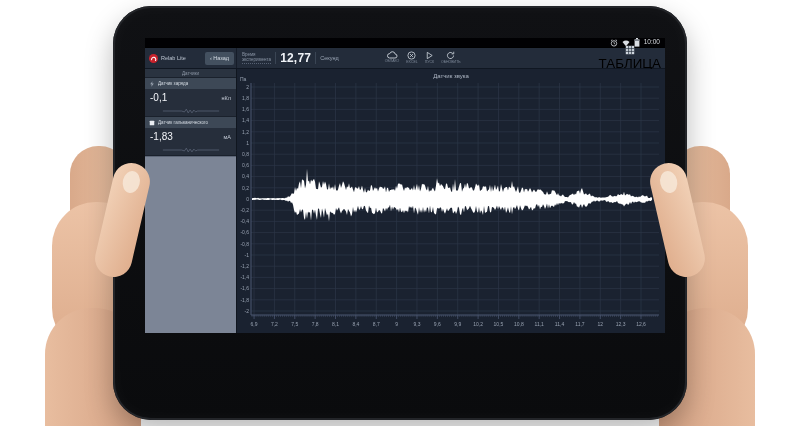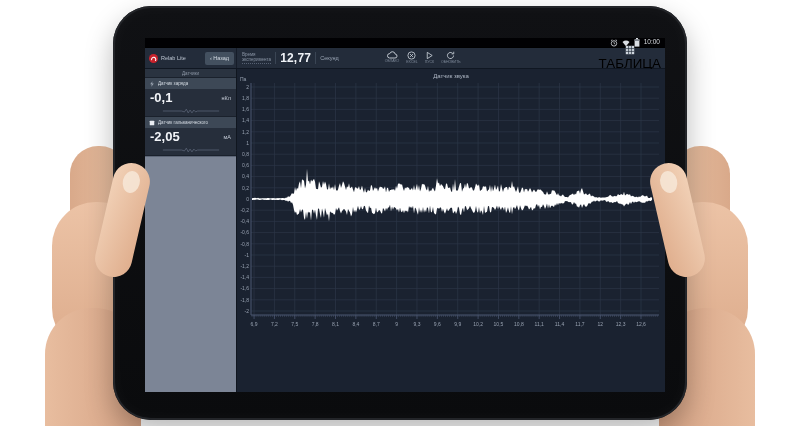--- a/index.html
+++ b/index.html
@@ -27,21 +27,21 @@
     background:linear-gradient(260deg,#f2d2b8,#dfad8c);}
   .nail{position:absolute;left:10px;top:8px;width:17px;height:22px;border-radius:50%;
     background:#f7e7d8;opacity:.85;}
 
   
   .tablet{position:absolute;left:113px;top:6px;width:574px;height:414px;border-radius:38px;
     background:linear-gradient(180deg,#101114,#0a0b0d);z-index:2;
     box-shadow:inset 0 0 0 2px #232529, inset 0 0 18px rgba(255,255,255,.04), 0 12px 28px rgba(0,0,0,.28);}
   .camera{position:absolute;left:13px;top:180px;width:6px;height:6px;border-radius:50%;
     background:#2c2f36;box-shadow:inset 0 0 2px #000;}
-  .screen{position:absolute;left:32px;top:32px;width:520px;height:354px;background:#000;
+  .screen{position:absolute;left:32px;top:32px;width:520px;height:295px;background:#000;
     overflow:hidden;display:flex;flex-direction:column;}
 
   
   .statusbar{height:10px;background:#010103;display:flex;align-items:center;justify-content:flex-end;
     gap:4px;padding:0 5px;border-bottom:1px solid #000;}
   .clock{color:#d9dde2;font-size:6.5px;line-height:1;}
 
   
   .appbar{height:21px;background:#232c3a;border-bottom:1px solid #101722;display:flex;align-items:center;}
   .brandzone{width:92px;height:100%;display:flex;align-items:center;gap:3px;padding:0 2px 0 4px;
@@ -65,21 +65,21 @@
   .content{flex:1;display:flex;background:#1a2230;}
   .sidebar{width:92px;flex:none;display:flex;flex-direction:column;background:#262e3b;
     border-right:1px solid #10161f;}
   .sbtitle{height:9px;background:#2a3340;border-bottom:1px solid #1a212c;color:#8d97a6;
     font-size:4.5px;display:flex;align-items:center;justify-content:center;}
   .card{display:flex;flex-direction:column;border-bottom:1px solid #1a212c;cursor:pointer;}
   .card-h{height:11px;background:#3d4856;display:flex;align-items:center;gap:3px;padding:0 4px;}
   .card-h.sel{background:#b3212a;}
   .sname{color:#d3dae2;font-size:4.5px;white-space:nowrap;overflow:hidden;text-overflow:ellipsis;}
   .card-v{height:17px;display:flex;align-items:center;padding:0 5px;background:#262e3b;}
-  .sval{color:#f2f4f8;font-size:13px;font-weight:bold;}
+  .sval{color:#f2f4f8;font-size:10px;font-weight:normal;}
   .sunit{margin-left:auto;color:#c3cad5;font-size:5.5px;}
   .spark{height:10px;display:flex;align-items:center;justify-content:center;background:#262e3b;}
   .sfiller{flex:1;background:#7c8596;border-top:1px solid #5d6677;}
 
   .chartwrap{flex:1;position:relative;background:#1a2230;}
   .chart-title{position:absolute;top:4px;left:0;right:0;text-align:center;color:#aeb7c4;
     font-size:6px;}
   .chart-ylabel{position:absolute;top:7px;left:3px;color:#97a1b0;font-size:5px;}
   #chartsvg{position:absolute;left:0;top:0;}
 </style>
@@ -200,21 +200,21 @@
           </div>
 
           <div class="card">
             <div class="card-h">
               <svg width="6" height="6" viewBox="0 0 8 8">
                 <rect x="1" y="1" width="6" height="6" rx="0.8" fill="#e9edf2"></rect>
               </svg>
               <span class="sname">Датчик гальванического</span>
             </div>
             <div class="card-v">
-              <span class="sval">-2,05</span>
+              <span class="sval">-1,83</span>
               <span class="sunit">мА</span>
             </div>
             <div class="spark">
               <svg width="60" height="8" viewBox="0 0 64 8">
                 <path d="M2,4 h20 l3,1 l2,-3 l2,4 l2,-3 l2,3 l2,-3 l2,2 l2,-1 h23" stroke="#5c6678" stroke-width="0.8" fill="none"></path>
               </svg>
             </div>
           </div>
 
 

